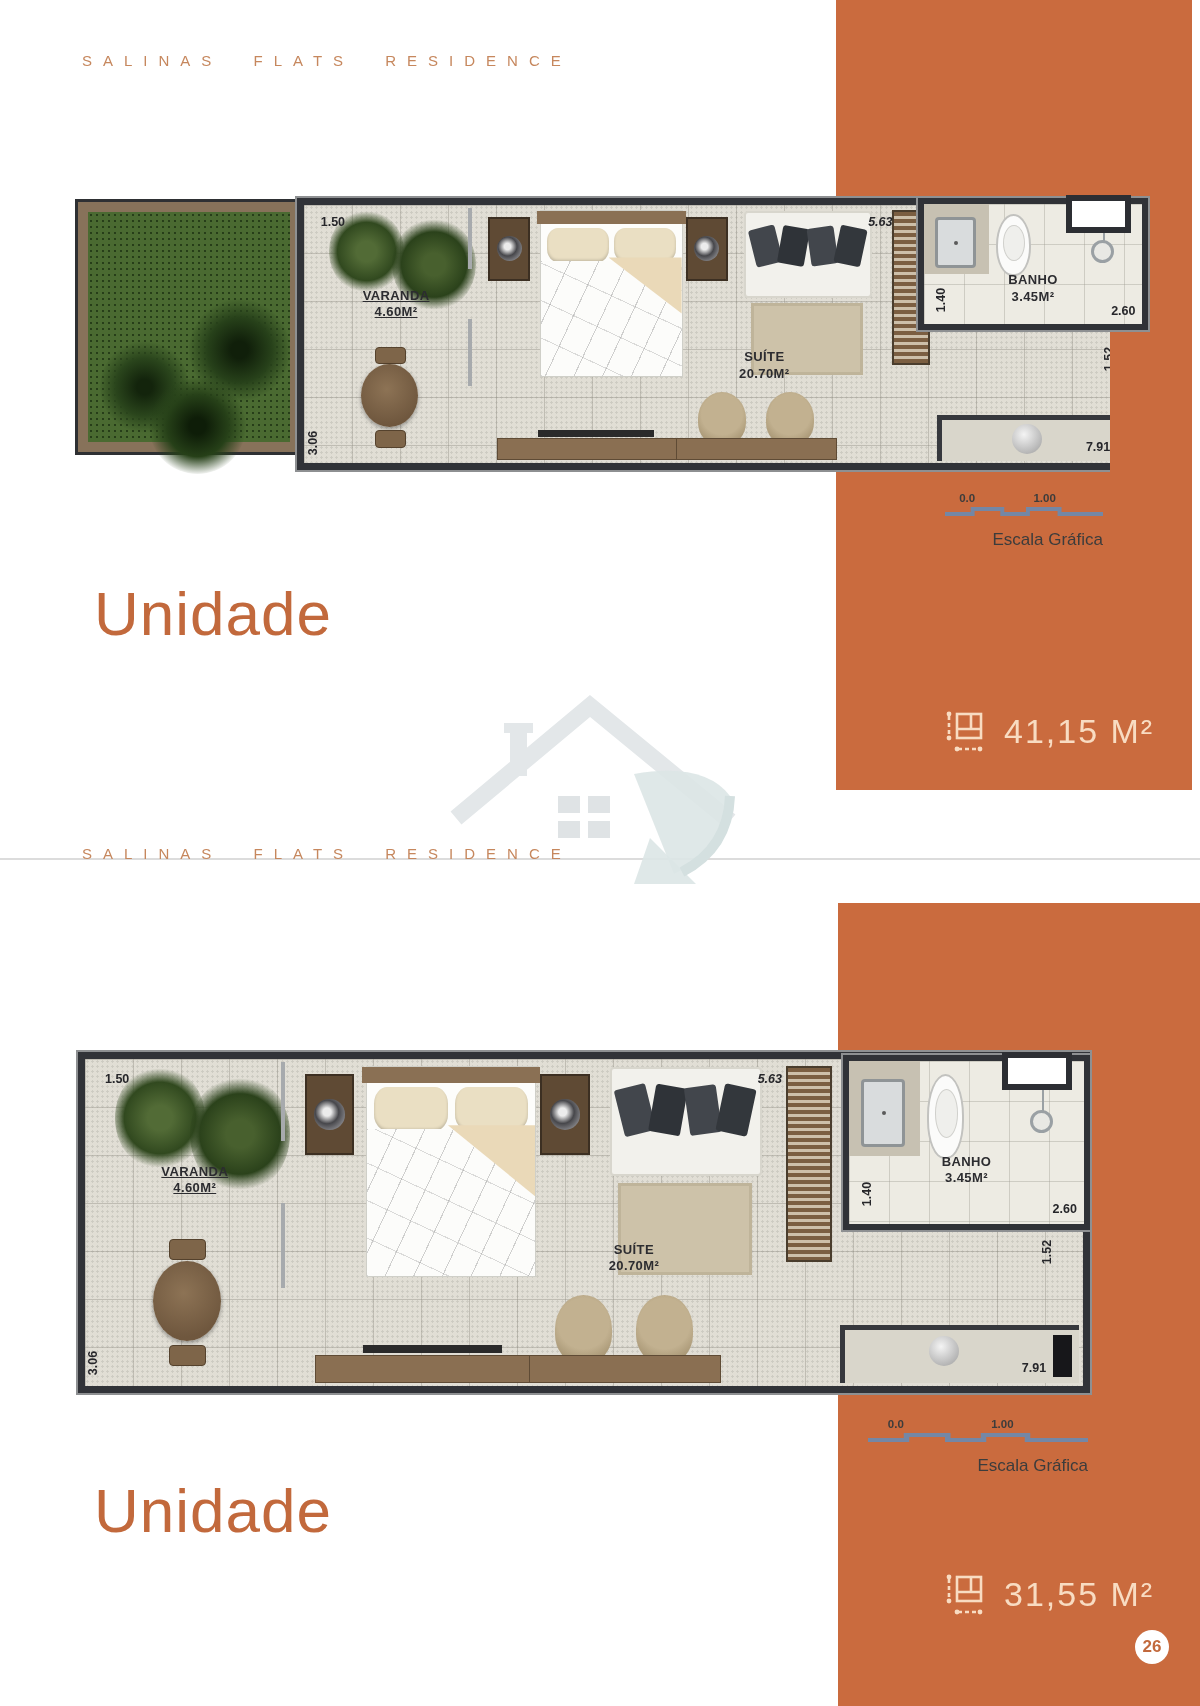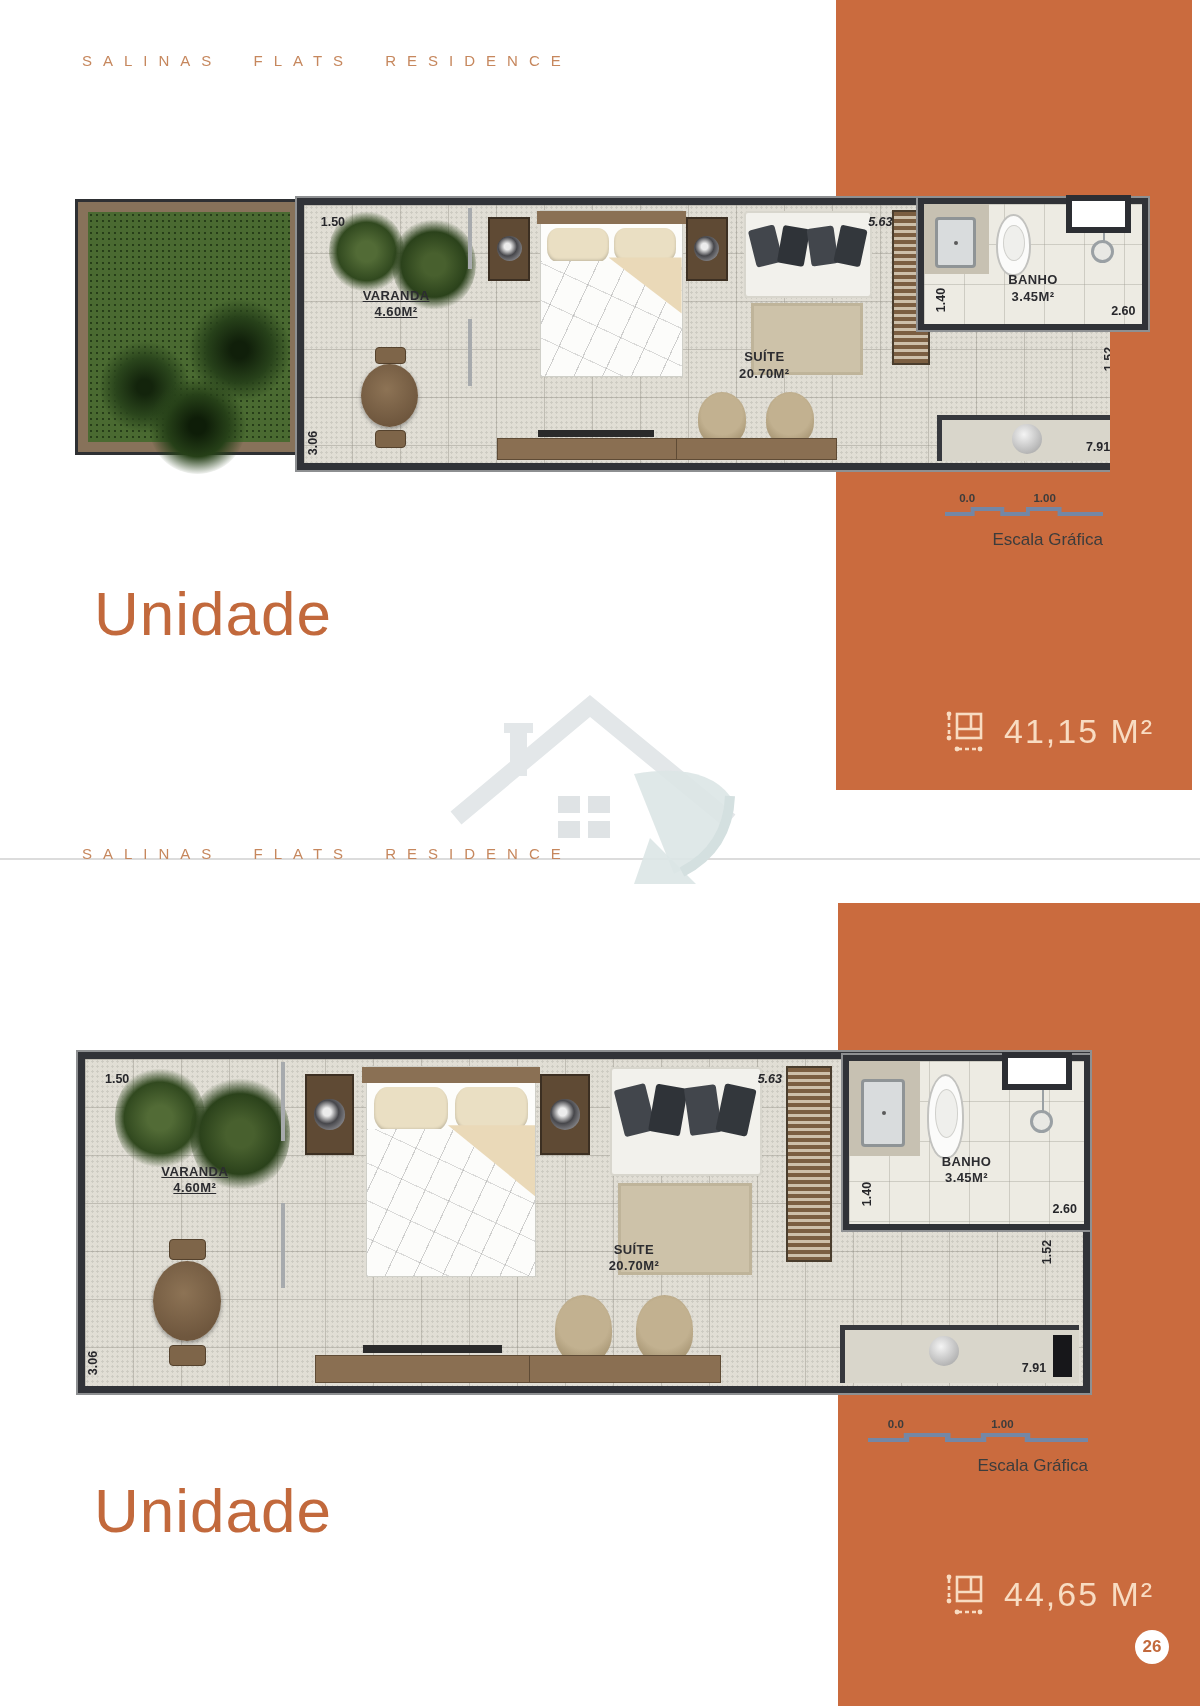--- a/index.html
+++ b/index.html
@@ -434,18 +434,18 @@
         <path d="M5 8 v20" stroke-dasharray="4 3"></path>
         <path d="M14 41 h20" stroke-dasharray="4 3"></path>
       </g>
       <g fill="#f8dcc2">
         <circle cx="5" cy="6" r="2.4"></circle>
           <circle cx="5" cy="30" r="2.4"></circle>
         <circle cx="13" cy="41" r="2.4"></circle>
           <circle cx="36" cy="41" r="2.4"></circle>
       </g>
     </svg>
-    <span class="area-text">44,65 M²</span>
+    <span class="area-text">31,55 M²</span>
   </div>
 
   <div class="pagenum">26</div>
 
 </div>
 
 </body></html>

